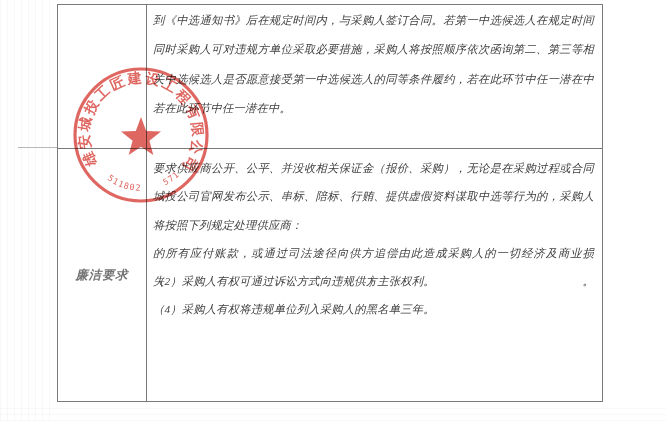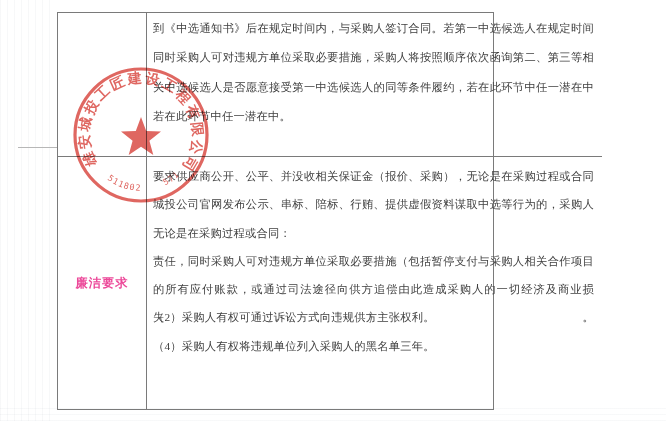--- a/index.html
+++ b/index.html
@@ -9,32 +9,32 @@
   }
   .scan-stripes-left{
     position:absolute;left:0;top:0;width:56px;height:421px;pointer-events:none;
     background:repeating-linear-gradient(90deg,rgba(110,125,140,.055) 0 1px,rgba(0,0,0,0) 1px 7px);
   }
   .scan-stripes-bottom{
     position:absolute;left:0;top:404px;width:666px;height:17px;pointer-events:none;
     background:repeating-linear-gradient(0deg,rgba(110,125,140,.05) 0 1px,rgba(0,0,0,0) 1px 6px);
   }
   .doc-table{
-    position:absolute;left:57px;top:12px;width:437px;height:398px;
-    border:1px solid #7a7a7a;box-sizing:border-box;background:transparent;
+    position:absolute;left:57px;top:4px;width:546px;height:398px;
+    border:1px solid #7a7a7a;box-sizing:border-box;background:transparent;font-style:italic;
   }
   .vline{position:absolute;left:88px;top:0;width:1px;height:396px;background:#7a7a7a;}
   .hline{position:absolute;left:0;top:143px;width:544px;height:1px;background:#7a7a7a;}
   .hline-ext{position:absolute;left:18px;top:147px;width:40px;height:1px;background:#b7b7b7;}
   .cell{position:absolute;box-sizing:border-box;}
   .cell-r1c1{left:0;top:0;width:88px;height:143px;}
   .cell-r1c2{left:89px;top:0;width:455px;height:143px;padding:1px 8px 0 6px;--lh:29.3px;}
   .cell-r2c1{left:0;top:144px;width:88px;height:252px;display:flex;align-items:center;justify-content:center;}
   .cell-r2c2{left:89px;top:144px;width:455px;height:252px;padding:5px 8px 0 6px;--lh:28.3px;}
-  .row-header{font-size:12.3px;font-weight:bold;color:#ec4899;letter-spacing:1px;}
+  .row-header{font-size:12.3px;font-weight:bold;color:#737373;letter-spacing:1px;}
   .line{
     height:var(--lh);line-height:var(--lh);font-size:11.3px;color:#3f3f3f;
     white-space:nowrap;letter-spacing:0.2px;
   }
   .line.fill{white-space:normal;text-align:justify;text-align-last:justify;}
   .seal{
     position:absolute;left:66px;top:60px;width:150px;height:150px;
     mix-blend-mode:multiply;opacity:.82;pointer-events:none;
   }
 </style>
@@ -61,22 +61,21 @@
       <div class="line">若在此环节中任一潜在中。</div>
     </div>
 
     <div class="cell cell-r2c1">
       <span class="row-header">廉洁要求</span>
     </div>
 
     <div class="cell cell-r2c2">
       <div class="line fill">要求供应商公开、公平、并没收相关保证金（报价、采购），无论是在采购过程或合同</div>
       <div class="line fill">城投公司官网发布公示、串标、陪标、行贿、提供虚假资料谋取中选等行为的，采购人</div>
-      <div class="line">无论是在采购过程或合同：</div>
-      <div class="line fill">责任，同时采购人可对违规方单位采取必要措施（包括暂停支付与采购人相关合作项目</div>
+      <div class="line">将按照下列规定处理供应商：</div>
       <div class="line fill">的所有应付账款，或通过司法途径向供方追偿由此造成采购人的一切经济及商业损失）。</div>
       <div class="line">（2）采购人有权可通过诉讼方式向违规供方主张权利。</div>
       <div class="line">（4）采购人有权将违规单位列入采购人的黑名单三年。</div>
     </div>
   </div>
 
   <svg class="seal" viewBox="0 0 150 150">
     <circle cx="75" cy="75" r="66" fill="none" stroke="#d8453e" stroke-width="3.2"></circle>
     <polygon fill="#d8453e" points="75,57 80.2,70.9 95,71.5 83.4,80.7 87.3,95 75,86.8 62.7,95 66.6,80.7 55,71.5 69.8,70.9"></polygon>
     <defs>

